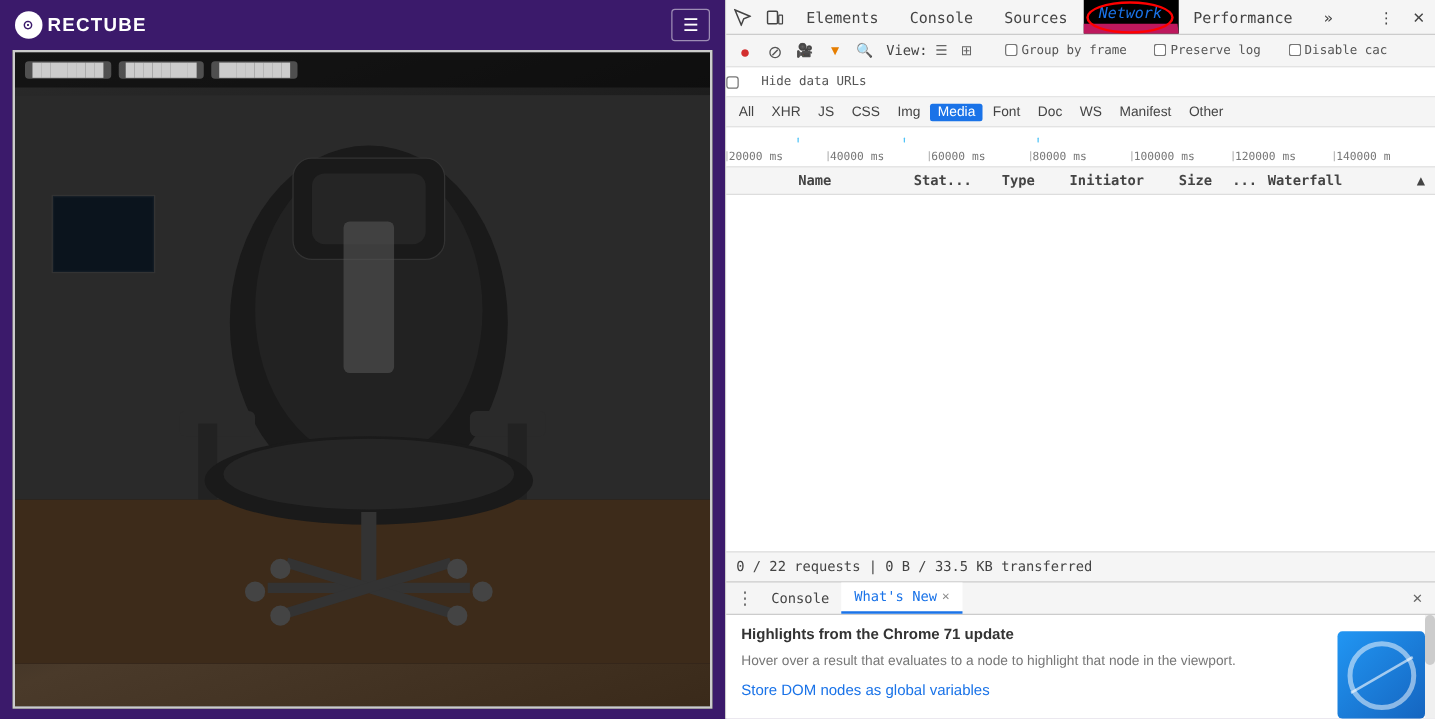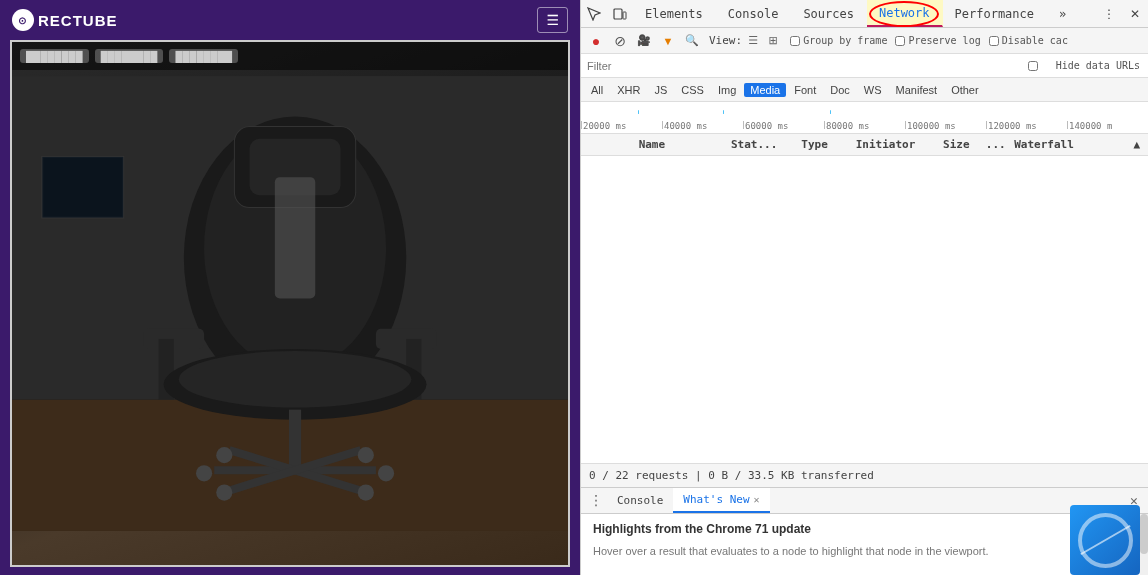--- a/index.html
+++ b/index.html
@@ -151,22 +151,23 @@
       display: flex;
       align-items: center;
       cursor: pointer;
       font-size: 12px;
       color: #444;
       white-space: nowrap;
       border-right: 1px solid transparent;
     }
     .dt-tab.active {
       color: #1a73e8;
-      border-bottom: 2px solid #be185d;
-      background: #fef9c3;
+      border-bottom: 8px solid #be185d;
+      background: #000000;
+      font-style: italic;
     }
     .dt-tab.network-circled {
       position: relative;
     }
     .network-circle-overlay {
       position: absolute;
       border: 2px solid red;
       border-radius: 50%;
       width: 70px;
       height: 26px;
@@ -214,23 +215,23 @@
       border: none;
       background: transparent;
       cursor: pointer;
       font-size: 11px;
       color: #666;
       display: flex; align-items: center; justify-content: center;
     }
 
     .nt-checkbox-group {
       display: flex;
-      align-items: flex-end;
+      align-items: flex-start;
       gap: 3px;
-      margin-left: 6px;
+      margin-left: 20px;
       font-size: 10px;
       color: #555;
     }
     .nt-checkbox-group input { width: 10px; height: 10px; }
 
     
     #filter-bar {
       display: flex;
       align-items: center;
       border-bottom: 1px solid #ddd;
@@ -649,21 +650,20 @@
       <input type="checkbox" style="">
       <span>Preserve log</span>
     </label>
     <label class="nt-checkbox-group">
       <input type="checkbox" style="">
       <span>Disable cac</span>
     </label>
   </div>
 
   <div id="filter-bar">
-    <input id="filter-input" type="text" placeholder="Filter" style="">
     <label class="hide-data-urls">
       <input type="checkbox" style="">
       <span>Hide data URLs</span>
     </label>
   </div>
 
   <div id="type-filter-bar">
     <button class="type-btn">All</button>
     <button class="type-btn">XHR</button>
     <button class="type-btn">JS</button>
@@ -729,20 +729,21 @@
 
     <div style="position:relative; display:flex;">
       <div id="whats-new-content" style="flex:1; padding-right: 90px;">
         <div id="whats-new-title">Highlights from the Chrome 71 update</div>
 
         <div class="feature-item">
           <div class="feature-desc">Hover over a result that evaluates to a node to highlight that node in the viewport.</div>
         </div>
 
         <div class="feature-item">
+          <div class="feature-title">Store DOM nodes as global variables</div>
         </div>
       </div>
 
       <div class="scrollbar-track">
         <div class="scrollbar-thumb"></div>
       </div>
 
       <div id="blue-box">
         <div class="blue-box-circle">
           <div class="blue-box-line"></div>

